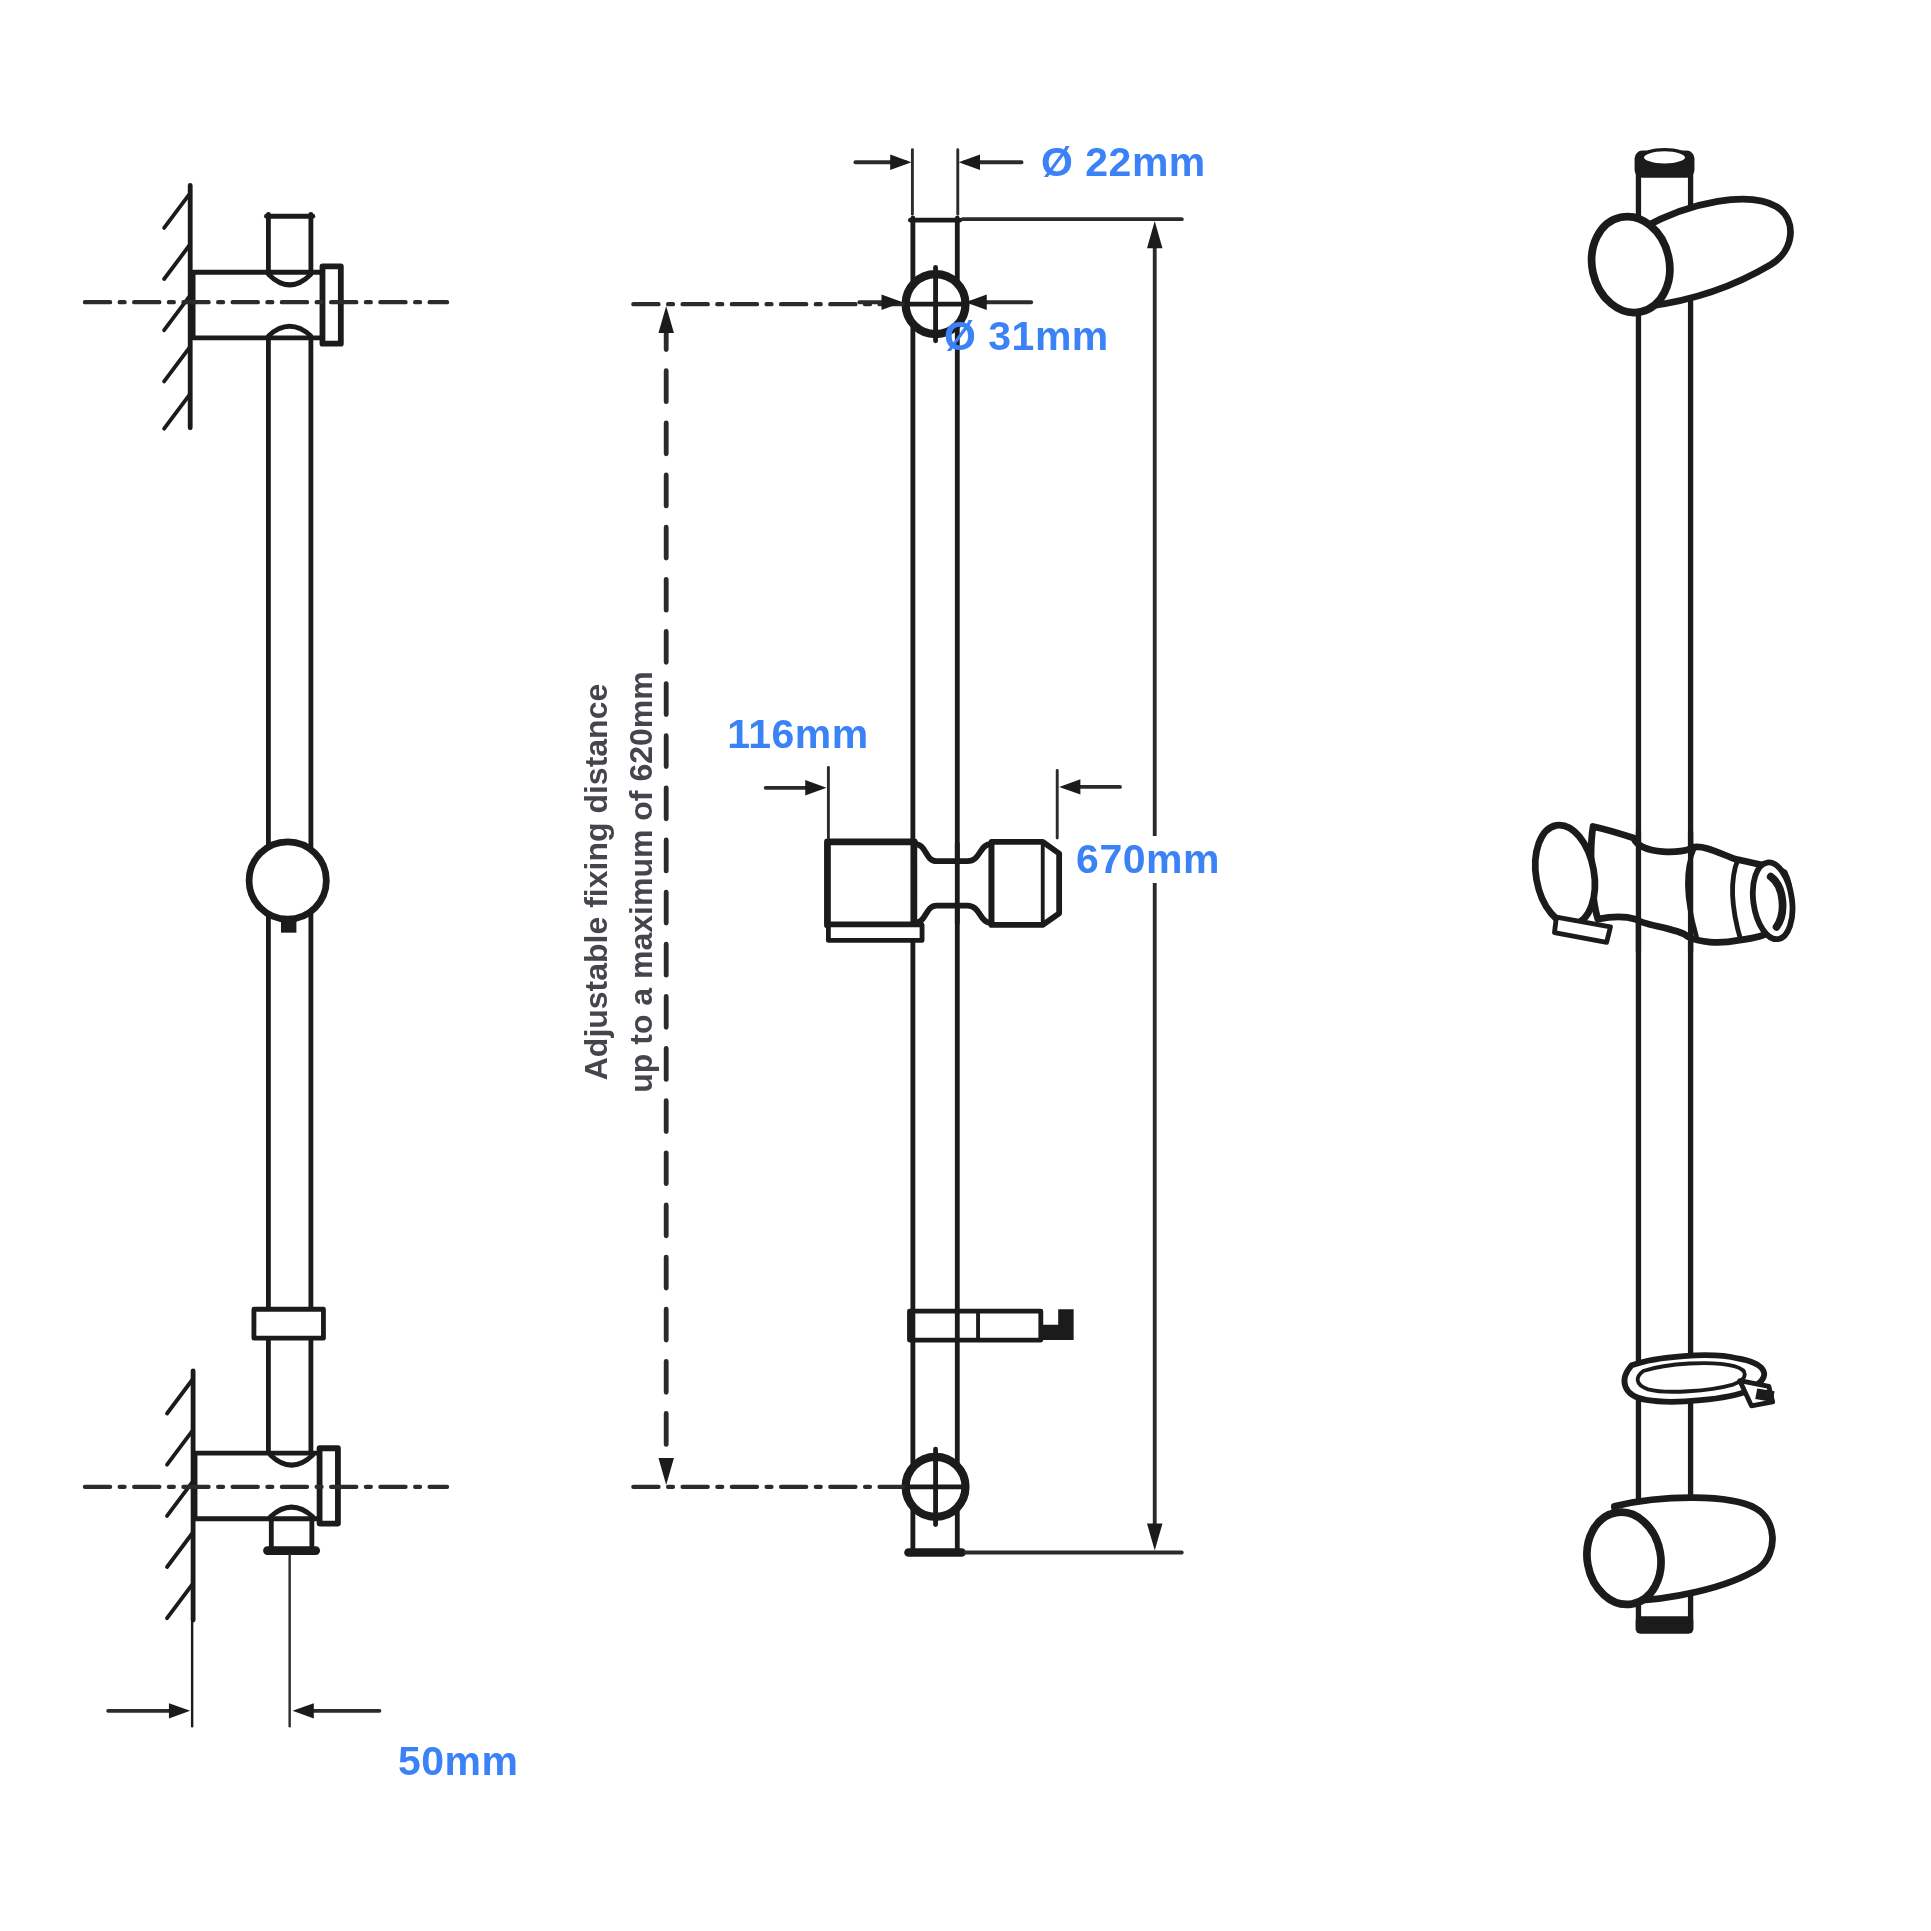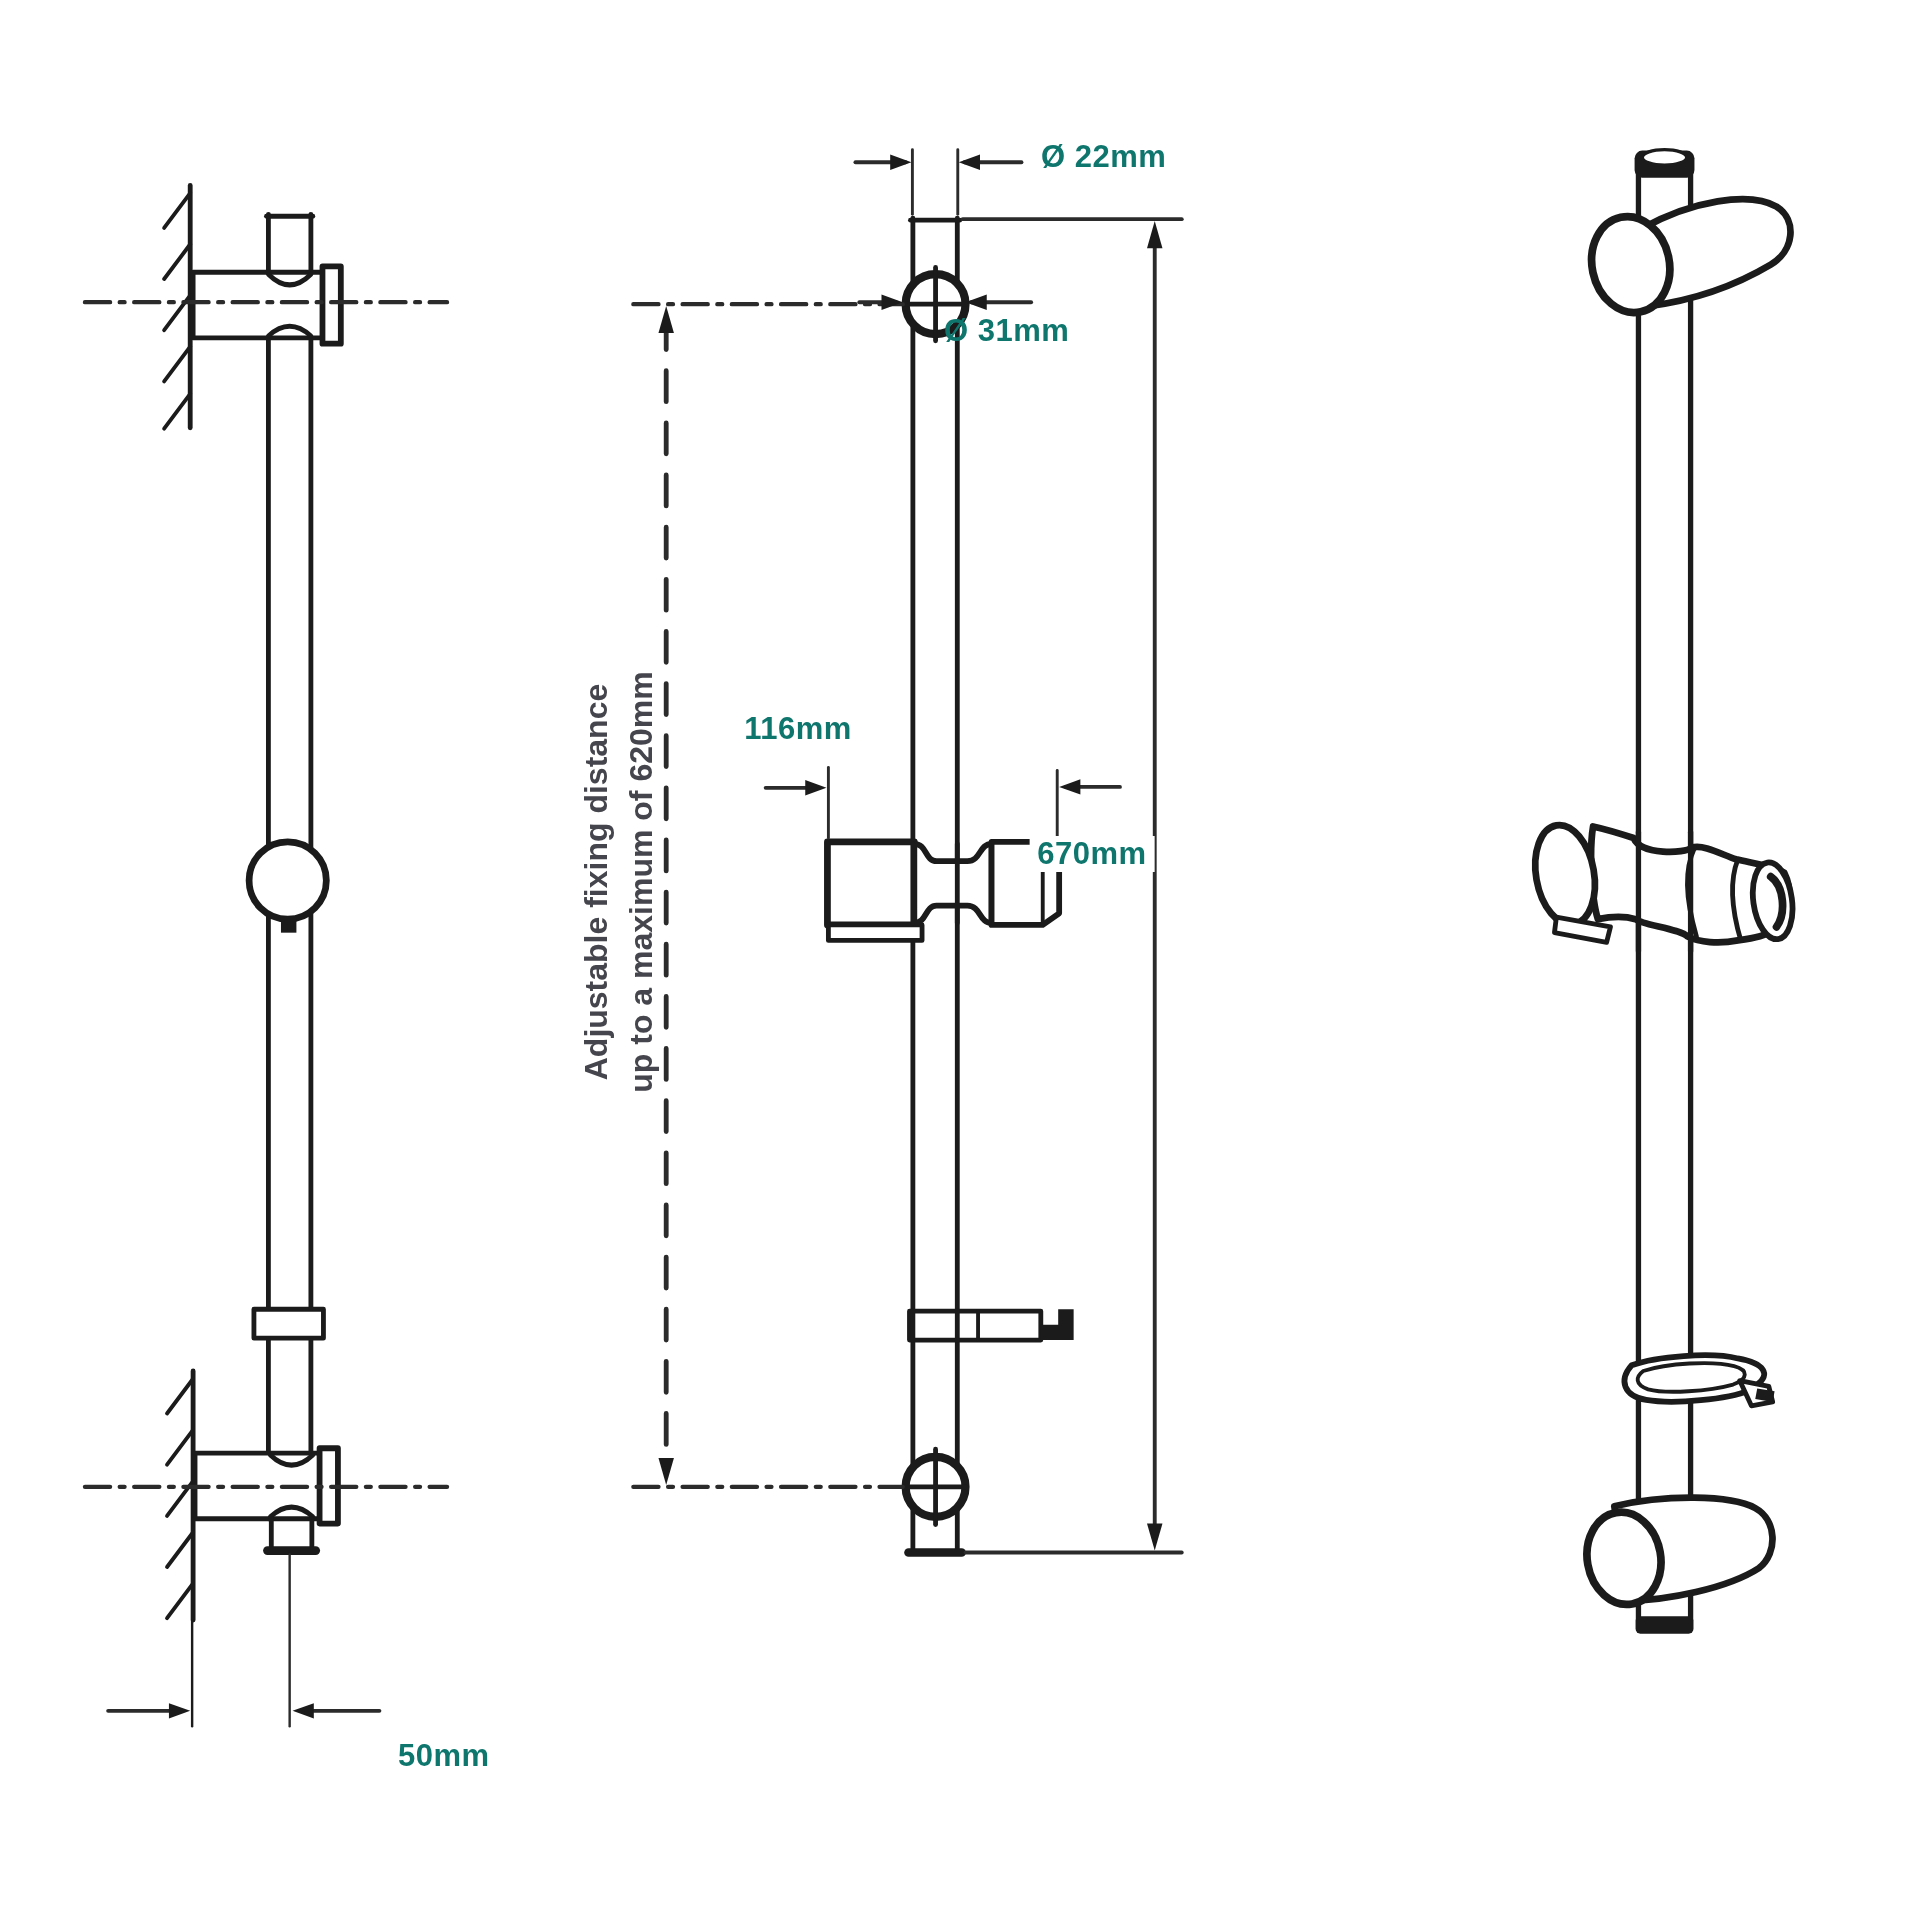--- a/index.html
+++ b/index.html
@@ -1,19 +1,19 @@
 <!DOCTYPE html>
 <html><head>
 <meta charset="utf-8">
 <style>
   html,body{margin:0;padding:0;background:#ffffff;}
   #stage{position:relative;width:1931px;height:1931px;background:#ffffff;overflow:hidden;
          font-family:"Liberation Sans",sans-serif;}
   #linework{position:absolute;left:0;top:0;}
-  .dim-label{position:absolute;font-size:31px;font-weight:600;color:#0f766e;
+  .dim-label{position:absolute;font-size:41px;font-weight:600;color:#3b82f6;
              white-space:nowrap;letter-spacing:0.5px;}
   .dim-label.on-line{background:#ffffff;padding:0 7.7px;transform:translateX(-50%);}
   .centered{transform:translateX(-50%);}
   #note-vertical{position:absolute;left:619px;top:882px;
                  transform:translate(-50%,-50%) rotate(-90deg);
                  text-align:center;font-size:32px;font-weight:600;line-height:45px;
                  color:#45454d;white-space:nowrap;}
 </style>
 </head>
 <body>
@@ -222,21 +222,21 @@
     <rect x="1694" y="1674" width="60" height="18" rx="5" fill="#1b1b1b" stroke="none"></rect>
   </g>
 </svg>
 
   <div class="dim-label" id="label-22" style="left:1041px;top:139px;">Ø 22mm</div>
 
   <div class="dim-label" id="label-31" style="left:944px;top:313px;">Ø 31mm</div>
 
   <div class="dim-label centered" id="label-116" style="left:798px;top:711px;">116mm</div>
 
-  <div class="dim-label on-line" id="label-670" style="left:1092px;top:836px;">670mm</div>
+  <div class="dim-label on-line" id="label-670" style="left:1148px;top:836px;">670mm</div>
 
   <div class="dim-label" id="label-50" style="left:398px;top:1738px;">50mm</div>
 
   <div id="note-vertical">
     <div>Adjustable fixing distance</div>
     <div>up to a maximum of 620mm</div>
   </div>
 
 </div>
 

